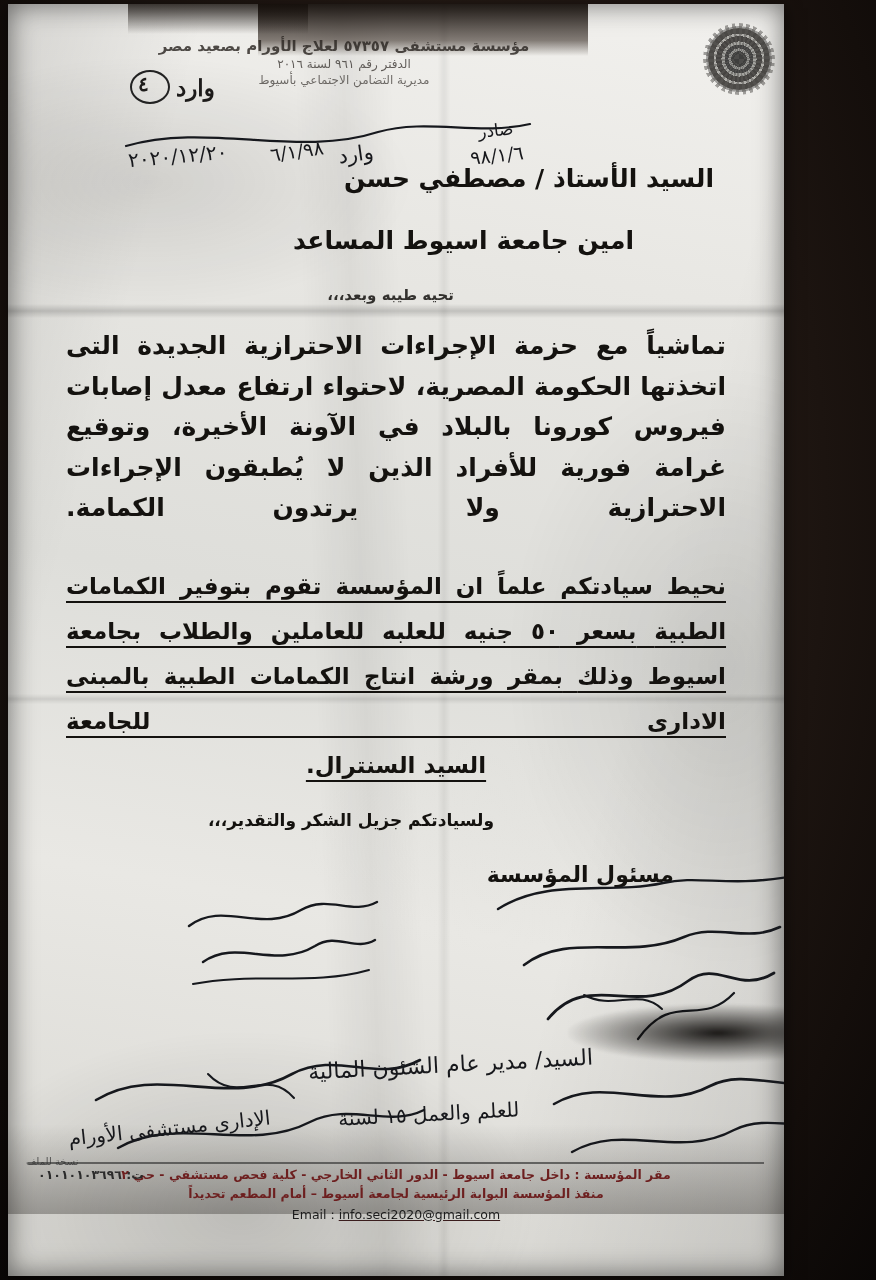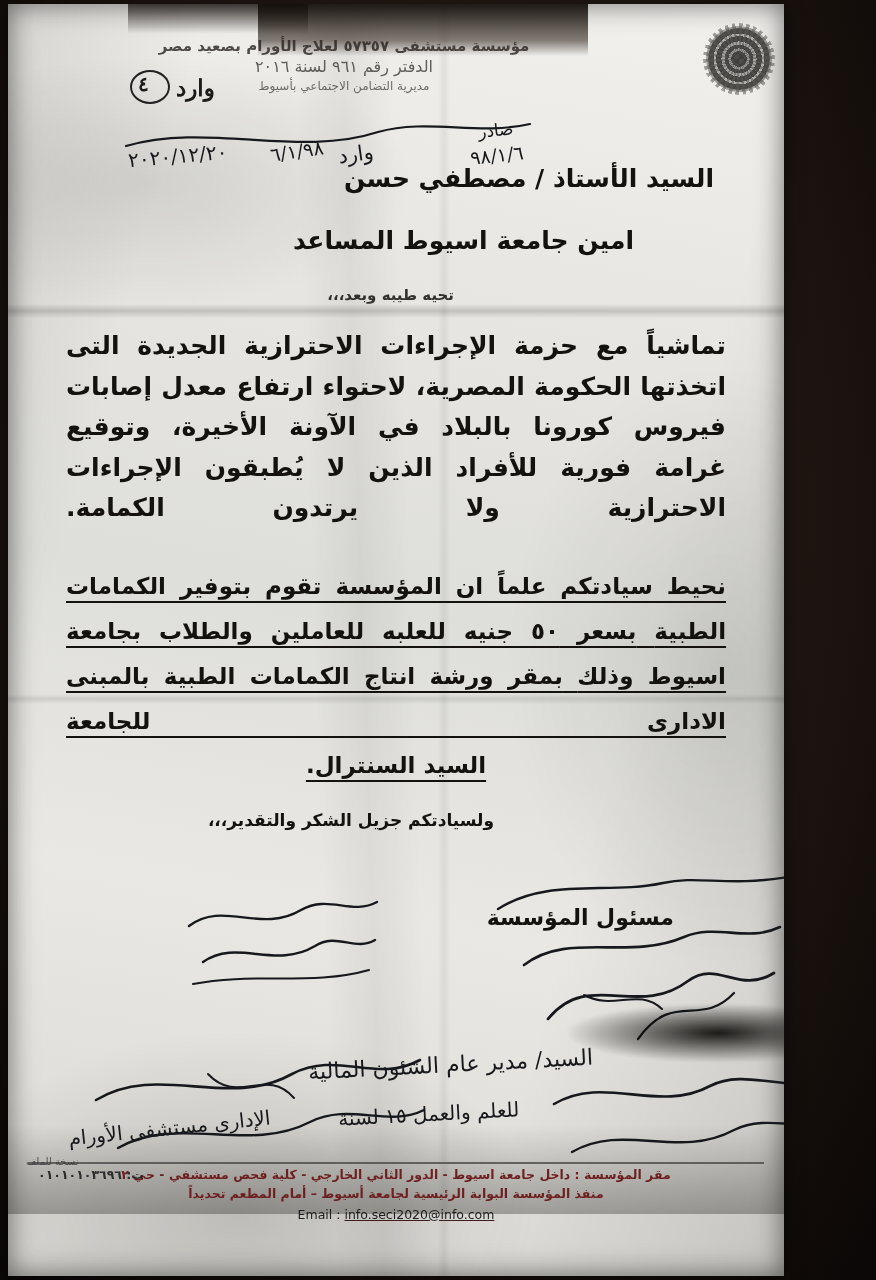--- a/index.html
+++ b/index.html
@@ -78,21 +78,21 @@
     position: absolute;
     right: 330px;
     top: 30px;
     width: 420px;
     text-align: center;
     color: #2b2622;
     opacity: 0.82;
     line-height: 1.35;
   }
   .letterhead .l1 { font-size: 15px; font-weight: 700; letter-spacing: 0.3px; }
-  .letterhead .l2 { font-size: 16px; opacity: 0.88; }
+  .letterhead .l2 { font-size: 12px; opacity: 0.88; }
   .letterhead .l3 { font-size: 12px; opacity: 0.8; }
 
   
   .emblem {
     position: absolute;
     left: 118px;
     top: 26px;
     width: 62px;
     height: 62px;
     border-radius: 50%;
@@ -190,21 +190,20 @@
     top: 806px;
     font-size: 17px;
     font-weight: 700;
   }
   .signer {
     position: absolute;
     right: 110px;
     top: 858px;
     font-size: 22px;
     font-weight: 700;
-    margin-top: 43px;
   }
 
   
   .sig {
     position: absolute;
     pointer-events: none;
   }
   .sig path, .sig line {
     fill: none;
     stroke: #16181d;
@@ -336,20 +335,20 @@
 
   <div class="smudge2"></div>
 
   <div class="footer-rule"></div>
   <div class="corner-tag">نسخة للملف</div>
   <div class="footer">
     <div class="f-red">مقر المؤسسة : داخل جامعة اسيوط - الدور الثاني الخارجي - كلية فحص مستشفي - حي ٢</div>
     <div class="f-red">منفذ المؤسسة البوابة الرئيسية لجامعة أسيوط – أمام المطعم تحديداً</div>
     <div style="margin-top:2px;">
       <span class="f-mail">Email :</span>
-      <u><span class="f-mail">info.seci2020@info.com</span></u>
+      <u><span class="f-mail">info.seci2020@gmail.com</span></u>
     </div>
   </div>
   <div class="footer" style="top:1162px;text-align:left;left:30px;">
     <span class="f-phone">ت: ٠١٠١٠١٠٣٦٩٦</span>
   </div>
 
 </div>
 
 </body></html>

